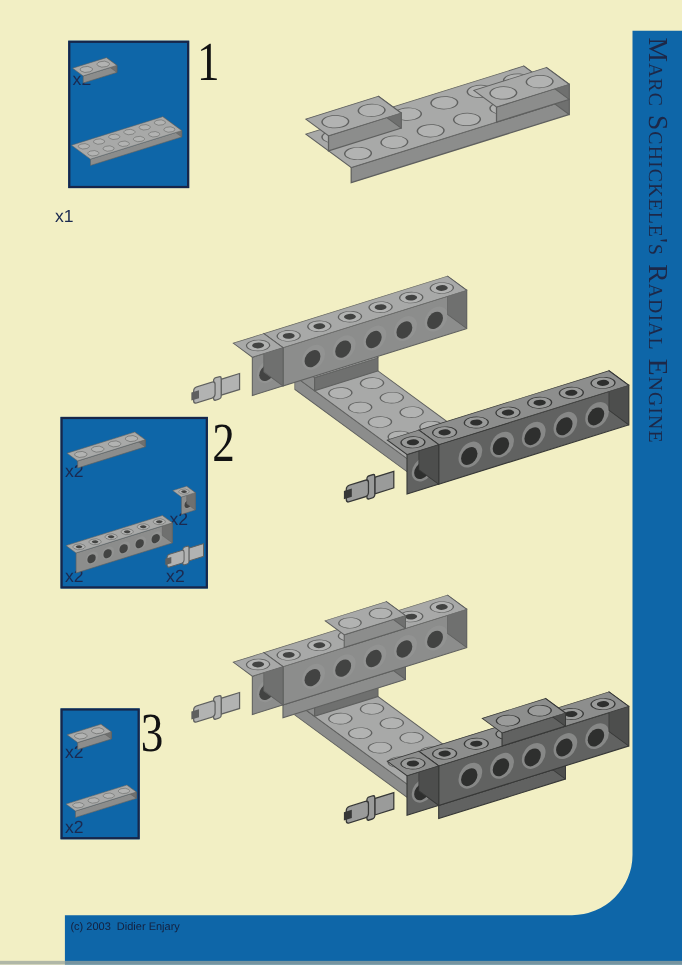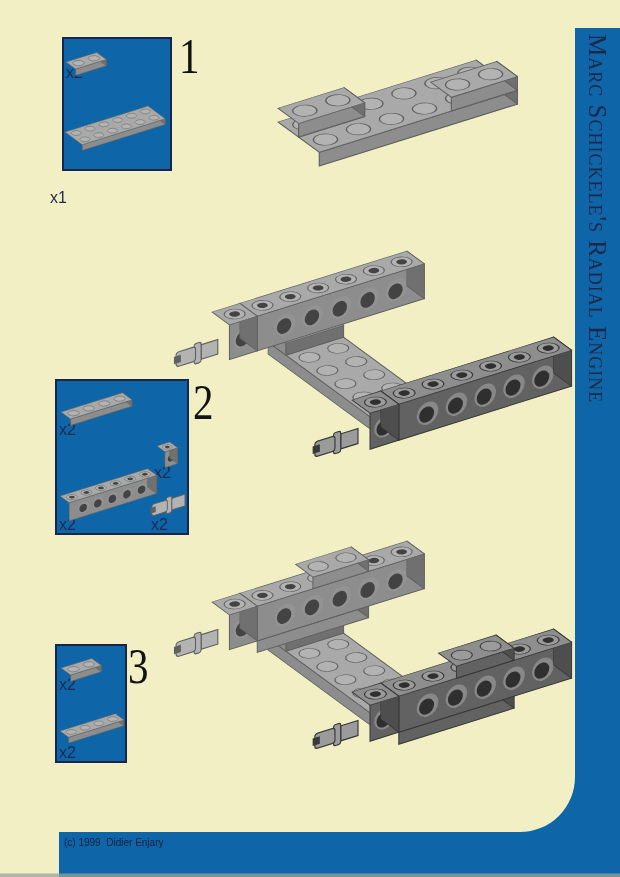--- a/index.html
+++ b/index.html
@@ -68,21 +68,21 @@
   <div class="qty" style="left:59px;top:516px;">x2</div>
   <div class="qty" style="left:151px;top:516px;">x2</div>
 
   <div class="qty" style="left:59px;top:676px;">x2</div>
   <div class="qty" style="left:59px;top:744px;">x2</div>
 
   <div id="num1" class="step-number">1</div>
   <div id="num2" class="step-number">2</div>
   <div id="num3" class="step-number">3</div>
 
-  <div class="copyright">(c) 1999  Didier Enjary</div>
+  <div class="copyright">(c) 2003  Didier Enjary</div>
 
   <svg id="art-svg" viewBox="0 0 620 877" xmlns="http://www.w3.org/2000/svg">
     <defs>
 
       <g id="plate2">
         <g transform="matrix(.96,-.3,0,1,12,8.8)">
             <rect width="40" height="8" fill="var(--front)" stroke="var(--line)" stroke-width=".7"></rect>
           </g>
         <g transform="matrix(.6,.44,0,1,38.4,-12)">
             <rect width="20" height="8" fill="var(--side)" stroke="var(--line)" stroke-width=".7"></rect>

